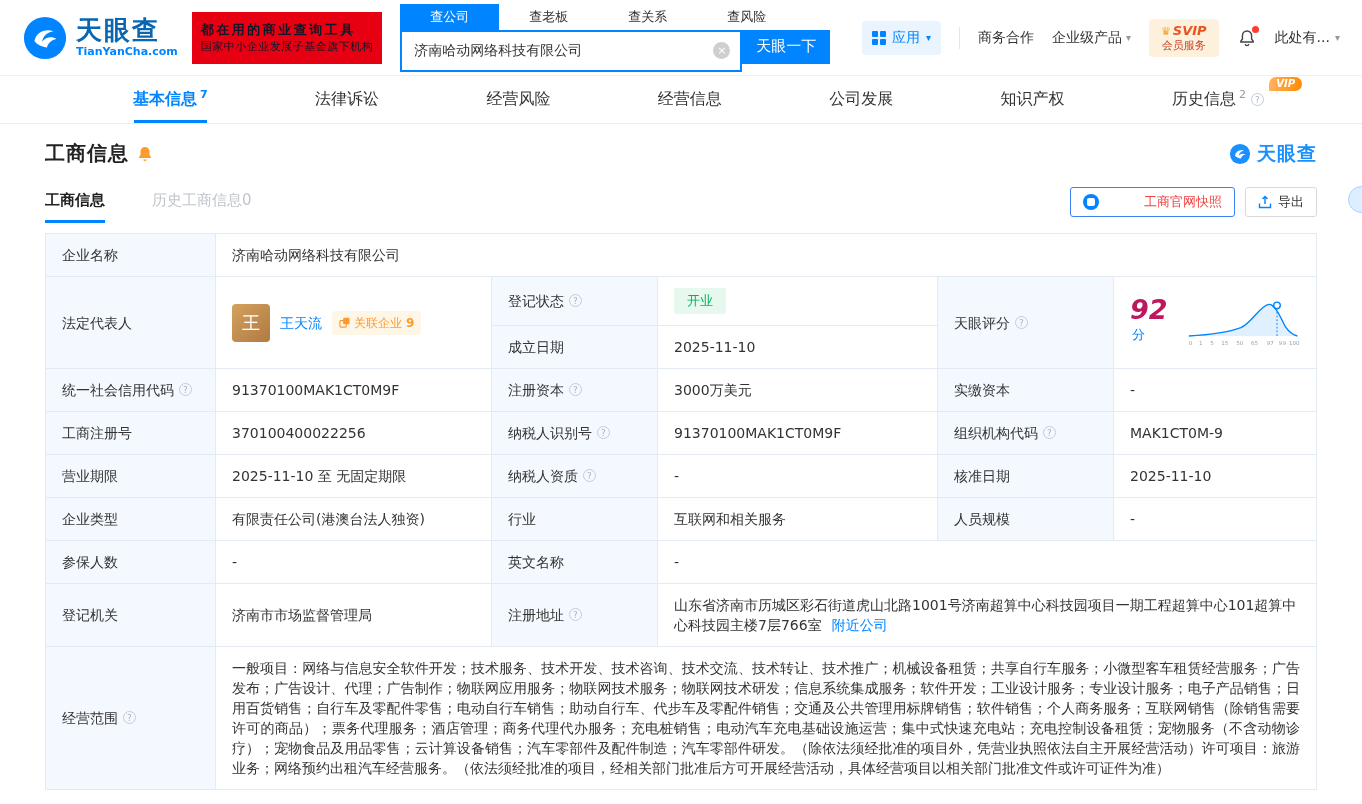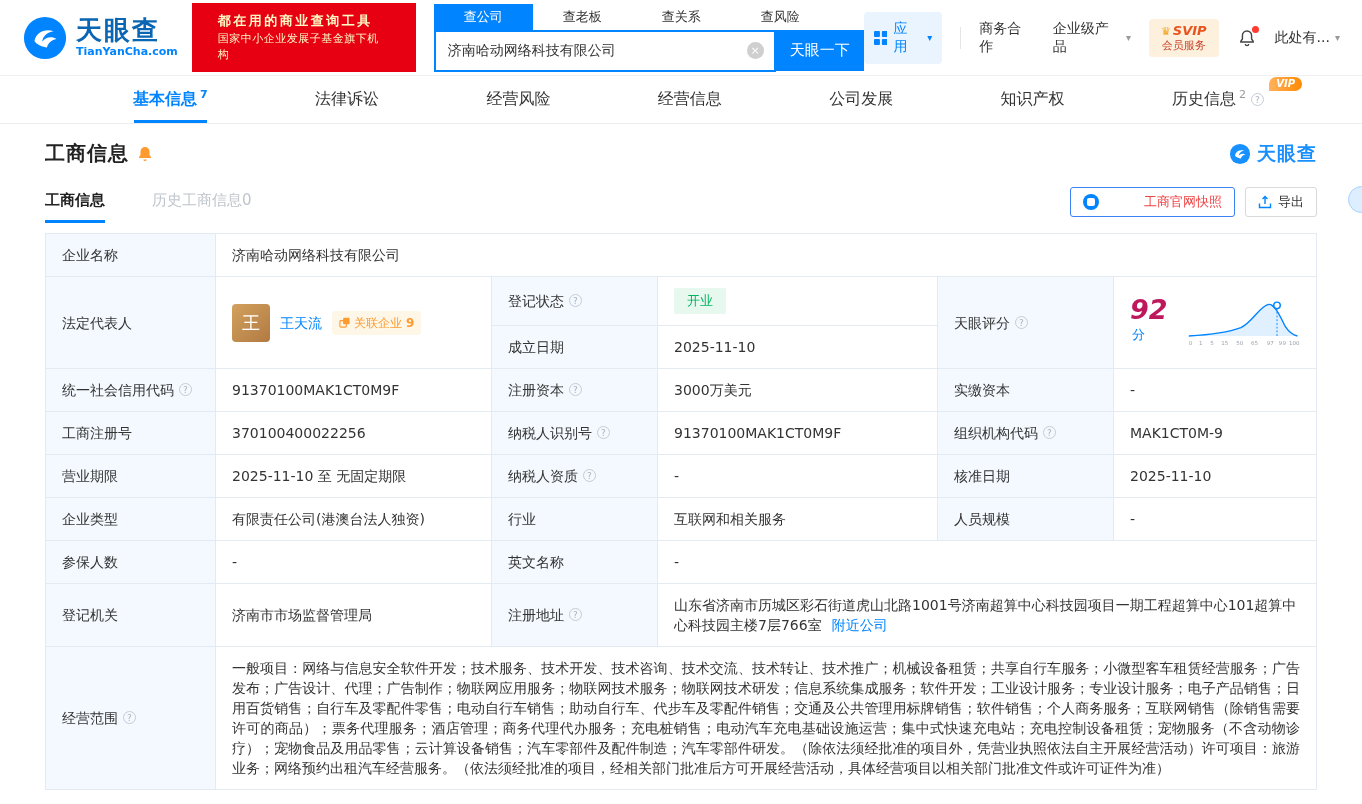--- a/index.html
+++ b/index.html
@@ -5,32 +5,32 @@
   * { margin:0; padding:0; box-sizing:border-box; }
   html,body { width:1362px; height:804px; overflow:hidden; background:#fff;
     font-family:"DejaVu Sans","Liberation Sans",sans-serif; color:#333; }
   a { text-decoration:none; }
 
   
   .header { height:76px; display:flex; align-items:center; padding:0 22px; border-bottom:1px solid #f0f0f0; }
   .logo { display:flex; align-items:center; gap:8px; cursor:pointer; }
   .logo-cn { font-size:26px; font-weight:bold; color:#0a66b2; letter-spacing:2px; line-height:1.05; }
   .logo-en { font-size:11px; color:#0084ff; font-weight:bold; }
-  .promo { background:#e60012; color:#fef9c3; padding:8px 26px; margin-left:14px; line-height:1.5; }
+  .promo { background:#e60012; color:#0f172a; padding:8px 9px; margin-left:14px; line-height:1.5; }
   .promo-l1 { font-size:13px; font-weight:bold; letter-spacing:2.5px; }
   .promo-l2 { font-size:11px; letter-spacing:0.5px; }
   .search-area { margin-left:18px; }
   .search-tabs { display:flex; align-items:flex-end; }
   .stab { font-size:13px; color:#333; padding:4px 30px; cursor:pointer; }
   .stab.active { background:#0084ff; color:#fff; }
   .search-row { display:flex; }
   .search-box { width:342px; height:42px; border:2px solid #0084ff; background:#fff; position:relative; display:flex; align-items:center; }
   .search-box input { border:none; outline:none; width:100%; height:100%; padding:0 34px 0 12px; font-size:14px; color:#333; font-family:inherit; }
   .clear-ic { position:absolute; right:10px; width:17px; height:17px; border-radius:50%; background:#cfcfcf; color:#fff; font-size:11px; line-height:17px; text-align:center; cursor:pointer; }
-  .search-btn { width:88px; height:41px; background:#0084ff; color:#fff; border:none; font-size:15px; cursor:pointer; font-family:inherit; }
+  .search-btn { width:88px; height:34px; background:#0084ff; color:#fff; border:none; font-size:15px; cursor:pointer; font-family:inherit; }
   .right-cluster { margin-left:auto; display:flex; align-items:center; gap:18px; }
   .apps { background:#e9f4ff; color:#0084ff; border-radius:4px; padding:8px 10px; font-size:14px; display:flex; align-items:center; gap:6px; cursor:pointer; }
   .caret { font-size:10px; color:#999; }
   .apps .caret { color:#0084ff; }
   .vdiv { width:1px; height:22px; background:#e5e5e5; }
   .hlink { font-size:14px; color:#333; cursor:pointer; display:flex; align-items:center; gap:4px; }
   .svip { background:#fdf0dc; border-radius:4px; padding:4px 12px; text-align:center; line-height:1.25; cursor:pointer; }
   .svip1 { color:#e8541e; font-weight:bold; font-size:13px; font-style:italic; }
   .svip1 .crown { color:#f5a623; font-style:normal; font-size:11px; margin-right:2px; }
   .svip2 { color:#c8442c; font-size:11px; }

